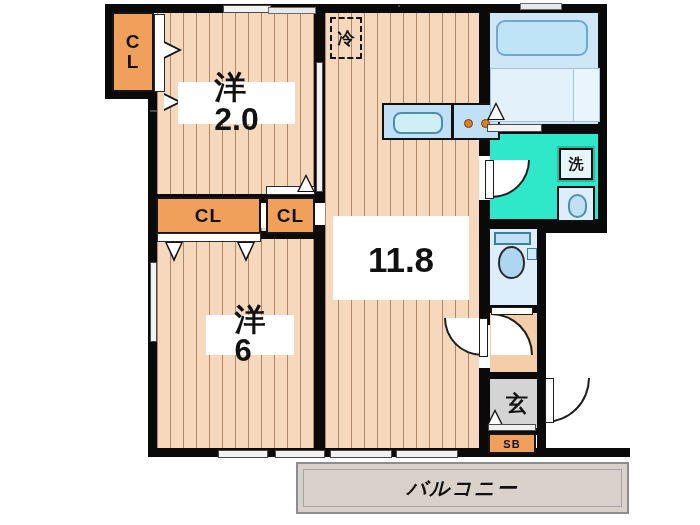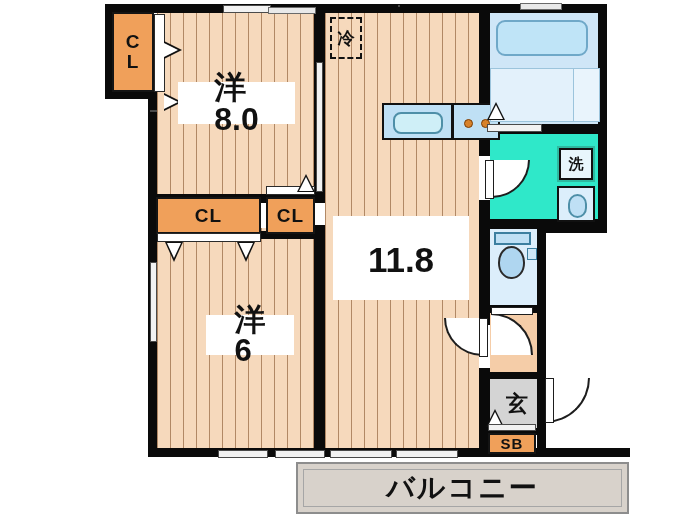--- a/index.html
+++ b/index.html
@@ -97,21 +97,21 @@
      width:0;height:0;border-left:9px solid transparent;
      border-right:9px solid transparent;border-bottom:18px solid #111;
      position:absolute;left:0;top:0;}
   .tri-fill-u{
      width:0;height:0;border-left:7px solid transparent;
      border-right:7px solid transparent;border-bottom:14px solid #ffffff;
      position:absolute;left:2px;top:3px;}
 
   .balcony-box{border:2px solid #8d8d8d;background:#D8D2CB;}
   .balcony-inner{border:1px solid #a6a6a6;}
-  .balcony-label{font-size:28px;font-weight:700;color:#111;letter-spacing:2px;}
+  .balcony-label{font-size:20px;font-weight:700;color:#111;letter-spacing:2px;font-style:italic;}
 </style>
 </head>
 <body>
 
 <div id="plan">
 
   <div class="ab balcony-box" style="left:296px;top:462px;width:333px;height:52px;">
     <div class="ab balcony-inner" style="left:5px;top:5px;right:5px;bottom:5px;"></div>
     <div class="ab balcony-label" style="left:0;top:0;width:100%;height:100%;display:flex;align-items:center;justify-content:center;">バルコニー</div>
   </div>
@@ -265,21 +265,21 @@
     <span>玄</span>
   </div>
   <div class="tri-wrap" style="left:486px;top:409px;">
     <div class="tri-outline-u"></div>
       <div class="tri-fill-u"></div>
   </div>
 
   <div class="ab swing br" style="left:545px;top:378px;width:45px;height:45px;"></div>
   <div class="ab leaf" style="left:545px;top:378px;width:9px;height:45px;"></div>
 
-  <div class="ab cl" style="left:488px;top:433px;width:48px;height:21px;font-size:15px;">
+  <div class="ab cl" style="left:488px;top:433px;width:48px;height:21px;font-size:11px;">
     <span>SB</span>
   </div>
   <div class="ab slide" style="left:488px;top:424px;width:48px;height:7px;"></div>
 
   <div class="ab slide" style="left:223px;top:5px;width:48px;height:8px;"></div>
   <div class="ab slide2" style="left:268px;top:7px;width:48px;height:7px;"></div>
 
   <div class="ab slide" style="left:398px;top:5px;width:0px;height:0px;"></div>
 
   <div class="ab slide" style="left:150px;top:262px;width:7px;height:80px;"></div>
@@ -289,21 +289,21 @@
   <div class="ab slide" style="left:316px;top:62px;width:7px;height:130px;"></div>
 
   <div class="ab slide" style="left:218px;top:450px;width:50px;height:8px;"></div>
   <div class="ab slide" style="left:275px;top:450px;width:50px;height:8px;"></div>
   <div class="ab slide" style="left:330px;top:450px;width:62px;height:8px;"></div>
   <div class="ab slide" style="left:396px;top:450px;width:62px;height:8px;"></div>
 
   <div class="ab rlabel" style="left:178px;top:82px;width:117px;height:42px;font-size:32px;">
     <span>
       <span>洋</span>
-        <span>8.0</span>
+        <span>2.0</span>
     </span>
   </div>
 
   <div class="ab rlabel" style="left:206px;top:315px;width:88px;height:40px;font-size:31px;">
     <span>
       <span>洋</span>
         <span>6</span>
     </span>
   </div>
 

